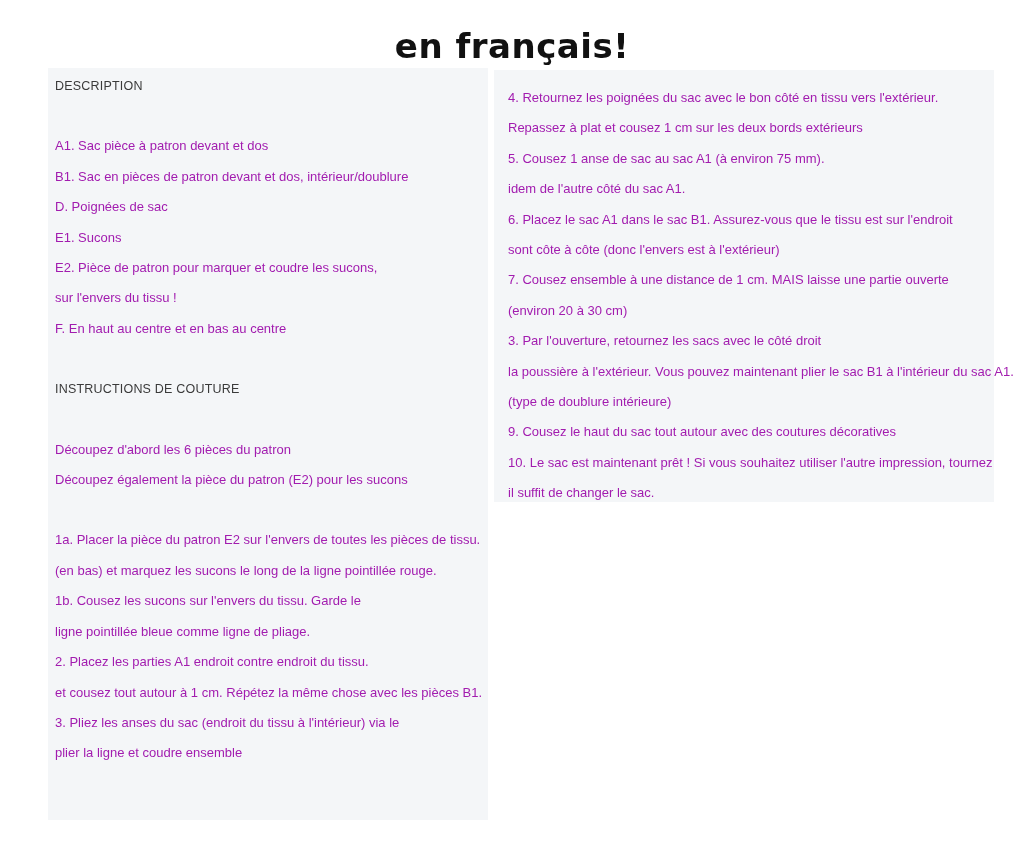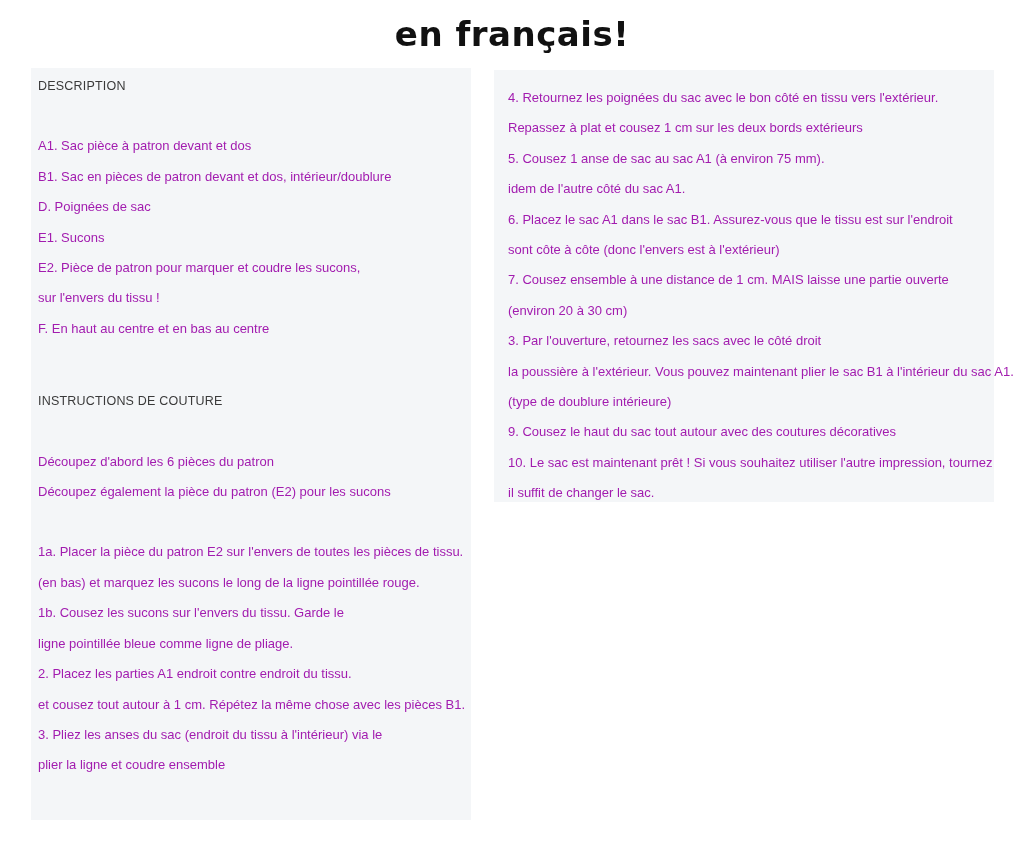--- a/index.html
+++ b/index.html
@@ -15,37 +15,37 @@
     position: relative;
     overflow: hidden;
   }
   .page {
     position: relative;
     width: 1024px;
     height: 849px;
   }
   .title {
     position: absolute;
-    top: 14px;
+    top: 26px;
     left: 0;
     width: 1024px;
     text-align: center;
     font-family: "DejaVu Sans", sans-serif;
     font-weight: bold;
     font-size: 34px;
     color: #111111;
     letter-spacing: 0.5px;
   }
   .col {
     position: absolute;
     background: #f4f6f8;
     box-sizing: border-box;
   }
   .col-left {
-    left: 31px;
+    left: 48px;
     top: 68px;
     width: 440px;
     height: 752px;
     padding: 0px 0 0 0;
   }
   .col-right {
     left: 494px;
     top: 70px;
     width: 500px;
     height: 432px;
@@ -84,21 +84,21 @@
       <div class="heading" style="padding-left:7px;">DESCRIPTION</div>
       <div class="spacer-1"></div>
       <div class="line">A1. Sac pièce à patron devant et dos</div>
       <div class="line">B1. Sac en pièces de patron devant et dos, intérieur/doublure</div>
       <div class="line">D. Poignées de sac</div>
       <div class="line">E1. Sucons</div>
       <div class="line">E2. Pièce de patron pour marquer et coudre les sucons,</div>
       <div class="line">sur l'envers du tissu !</div>
       <div class="line">F. En haut au centre et en bas au centre</div>
       <div class="spacer-1"></div>
-      <div class="heading" style="padding-left:7px;margin-top:12px;">INSTRUCTIONS DE COUTURE</div>
+      <div class="heading" style="padding-left:7px;">INSTRUCTIONS DE COUTURE</div>
       <div class="spacer-1"></div>
       <div class="line">Découpez d'abord les 6 pièces du patron</div>
       <div class="line">Découpez également la pièce du patron (E2) pour les sucons</div>
       <div class="spacer-1"></div>
       <div class="line">1a. Placer la pièce du patron E2 sur l'envers de toutes les pièces de tissu.</div>
       <div class="line">(en bas) et marquez les sucons le long de la ligne pointillée rouge.</div>
       <div class="line">1b. Cousez les sucons sur l'envers du tissu. Garde le</div>
       <div class="line">ligne pointillée bleue comme ligne de pliage.</div>
       <div class="line">2. Placez les parties A1 endroit contre endroit du tissu.</div>
       <div class="line">et cousez tout autour à 1 cm. Répétez la même chose avec les pièces B1.</div>

